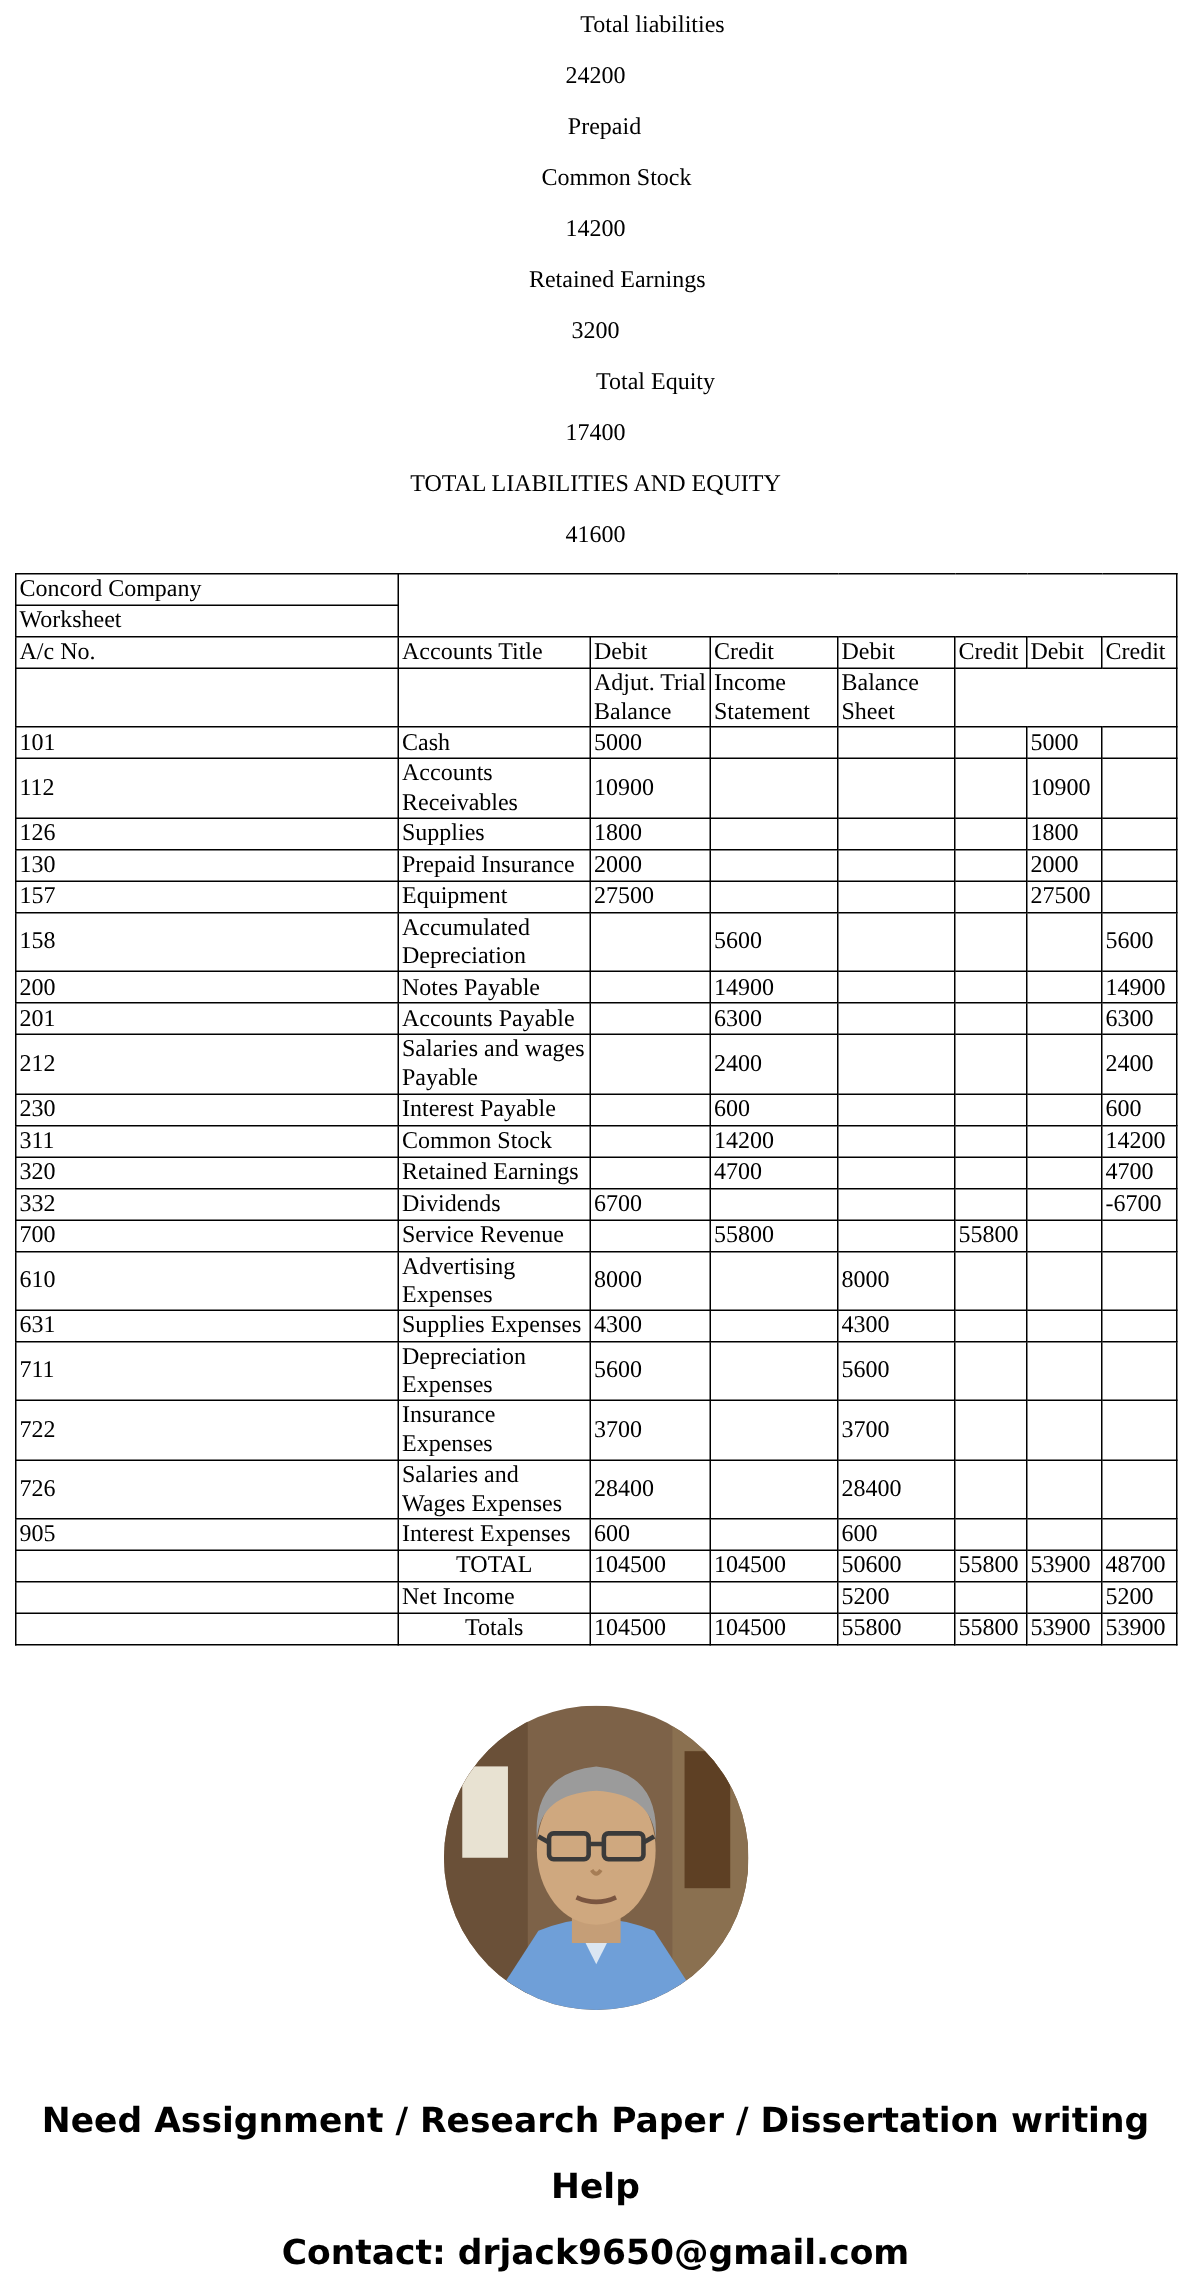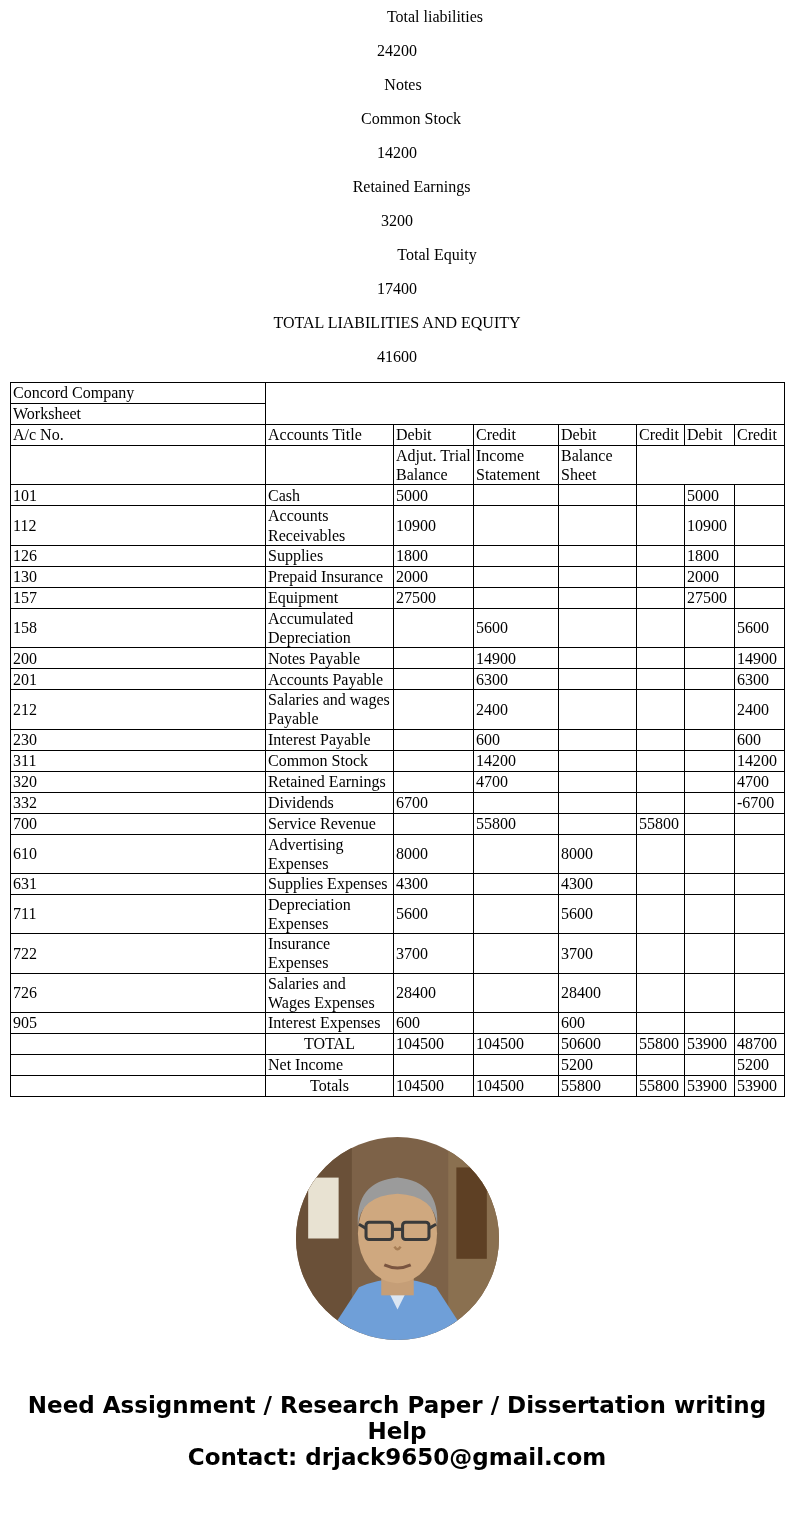--- a/index.html
+++ b/index.html
@@ -55,32 +55,32 @@
   .avatar-wrap svg { display: block; }
 
   
   .footer {
     margin: 52px auto 0 auto;
     max-width: 770px;
     text-align: center;
     font-family: "DejaVu Sans", "Liberation Sans", sans-serif;
     font-weight: 700;
     font-size: 23px;
-    line-height: 26px;
+    line-height: 44px;
   }
 </style>
 </head>
 <body>
 
 <div class="page">
 
   <div class="summary">
       <div class="summary-line" style="margin-left: 76px;">Total liabilities</div>
       <div class="summary-line" style="margin-left: 0px;">24200</div>
-      <div class="summary-line" style="margin-left: 12px;">Notes</div>
+      <div class="summary-line" style="margin-left: 12px;">Prepaid</div>
       <div class="summary-line" style="margin-left: 28px;">Common Stock</div>
       <div class="summary-line" style="margin-left: 0px;">14200</div>
       <div class="summary-line" style="margin-left: 29px;">Retained Earnings</div>
       <div class="summary-line" style="margin-left: 0px;">3200</div>
       <div class="summary-line" style="margin-left: 80px;">Total Equity</div>
       <div class="summary-line" style="margin-left: 0px;">17400</div>
       <div class="summary-line" style="margin-left: 0px;">TOTAL LIABILITIES AND EQUITY</div>
       <div class="summary-line" style="margin-left: 0px;">41600</div>
     </div>
 

